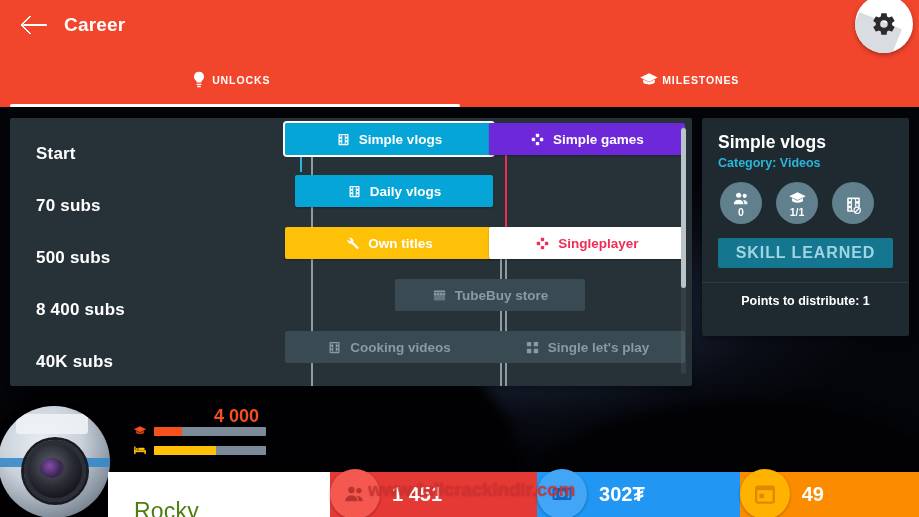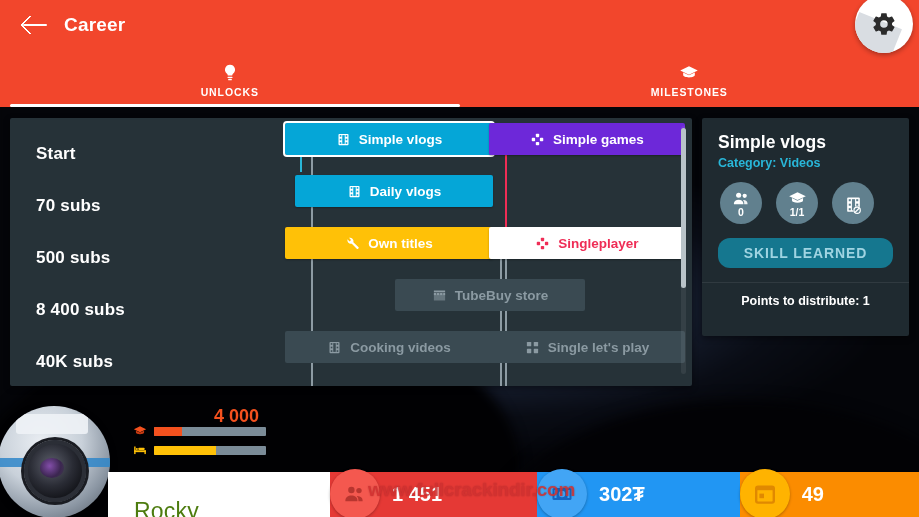--- a/index.html
+++ b/index.html
@@ -70,21 +70,21 @@
   .appbar-title {
     color: #fff; font-size: 19px; font-weight: bold; letter-spacing: .2px;
   }
 
   .tabs {
     position: relative; height: 58px; display: flex;
     background: #f2462c;
   }
   .tab {
     flex: 1 1 50%;
-    display: flex; flex-direction: column; align-items: center; justify-content: center;
+    display: flex; flex-direction: row; align-items: center; justify-content: center;
     gap: 3px; cursor: pointer; position: relative;
     padding-top: 4px;
   }
   .tab-label {
     color: #fff; font-size: 10.5px; font-weight: bold; letter-spacing: .9px;
   }
   .tab-icon { width: 20px; height: 20px; display: block; }
   .tab-underline {
     position: absolute; left: 10px; bottom: 0; width: 450px; height: 3px;
     background: #fff; border-radius: 2px;
@@ -178,23 +178,23 @@
     gap: 0px;
     position: relative;
   }
   .stat-circle .ic { width: 19px; height: 19px; display:block; margin-bottom: -1px; }
   .stat-circle .val {
     color: #ffffff; font-size: 10.5px; font-weight: bold; line-height: 10px;
   }
   .skill-btn {
     position: absolute; left: 16px; top: 120px; width: 175px; height: 30px;
     background: #15778f; color: #9fd4e2;
-    border: none; border-radius: 12px;
+    border: none; border-radius: 2px;
     font-family: "Liberation Sans", sans-serif;
-    font-size: 14px; font-weight: bold; letter-spacing: .9px;
+    font-size: 16px; font-weight: bold; letter-spacing: .9px;
     cursor: pointer;
   }
   .panel-divider {
     position: absolute; left: 0; top: 164px; width: 100%; height: 1px;
     background: rgba(255,255,255,.08);
   }
   .points-text {
     position: absolute; left: 0; top: 176px; width: 100%;
     text-align: center; color: #ffffff; font-size: 12.5px; font-weight: bold;
   }

